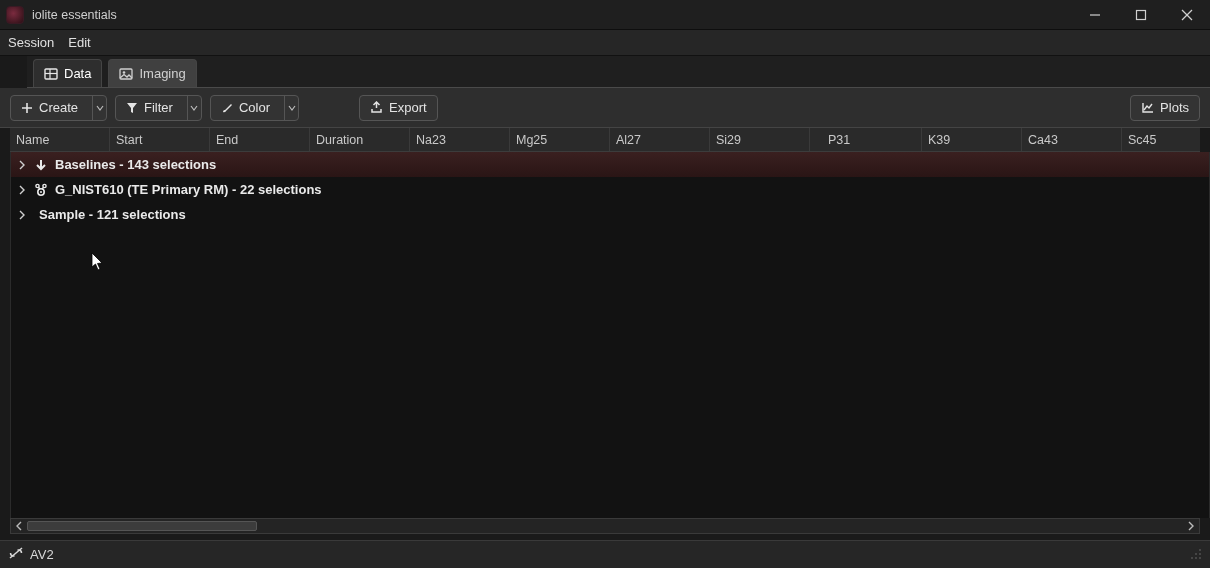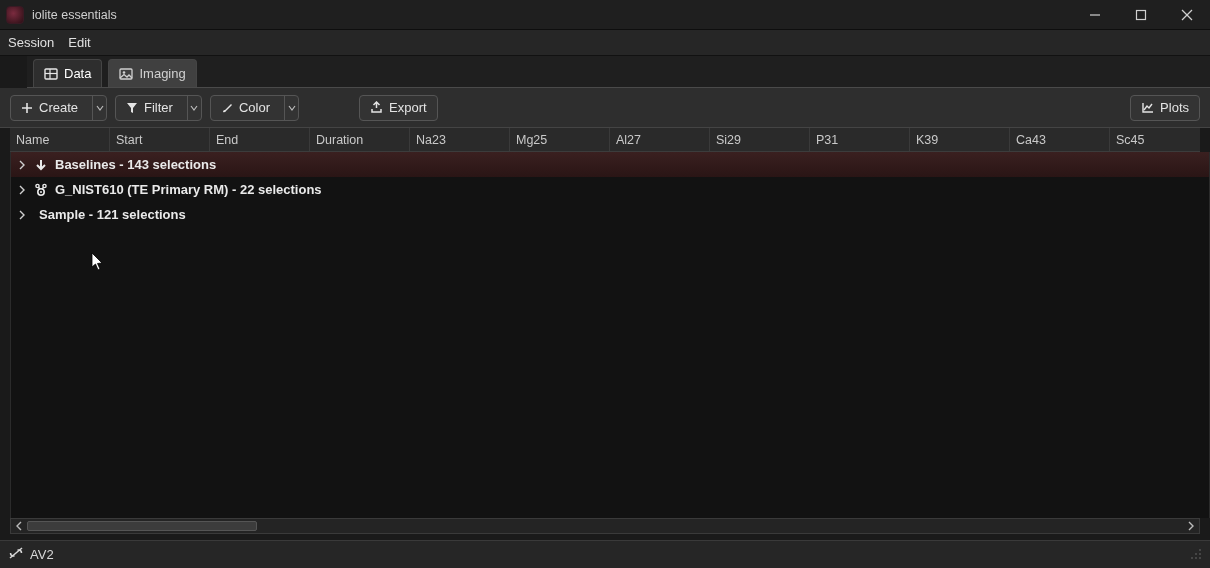--- a/index.html
+++ b/index.html
@@ -346,21 +346,21 @@
 <div class="header-row" id="header-row" style="margin:0 10px;">
 
 <div class="col" style="width: 100px;">Name</div>
     <div class="col" style="width: 100px;">Start</div>
     <div class="col" style="width: 100px;">End</div>
     <div class="col" style="width: 100px;">Duration</div>
     <div class="col" style="width: 100px;">Na23</div>
     <div class="col" style="width: 100px;">Mg25</div>
     <div class="col" style="width: 100px;">Al27</div>
     <div class="col" style="width: 100px;">Si29</div>
-    <div class="col" style="width: 100px;">P31</div>
+    <div class="col" style="width: 100px; margin-left: 12px;">P31</div>
     <div class="col" style="width: 100px;">K39</div>
     <div class="col" style="width: 100px;">Ca43</div>
     <div class="col" style="width: 76px;">Sc45</div>
   </div>
 
 <div class="body-area">
   <div class="tree-row row0">
     <span class="disclosure">
       <svg width="8" height="10">
           <path d="M2 1 L6 5 L2 9" fill="none" stroke="#d0d0d0" stroke-width="1.4"></path>

